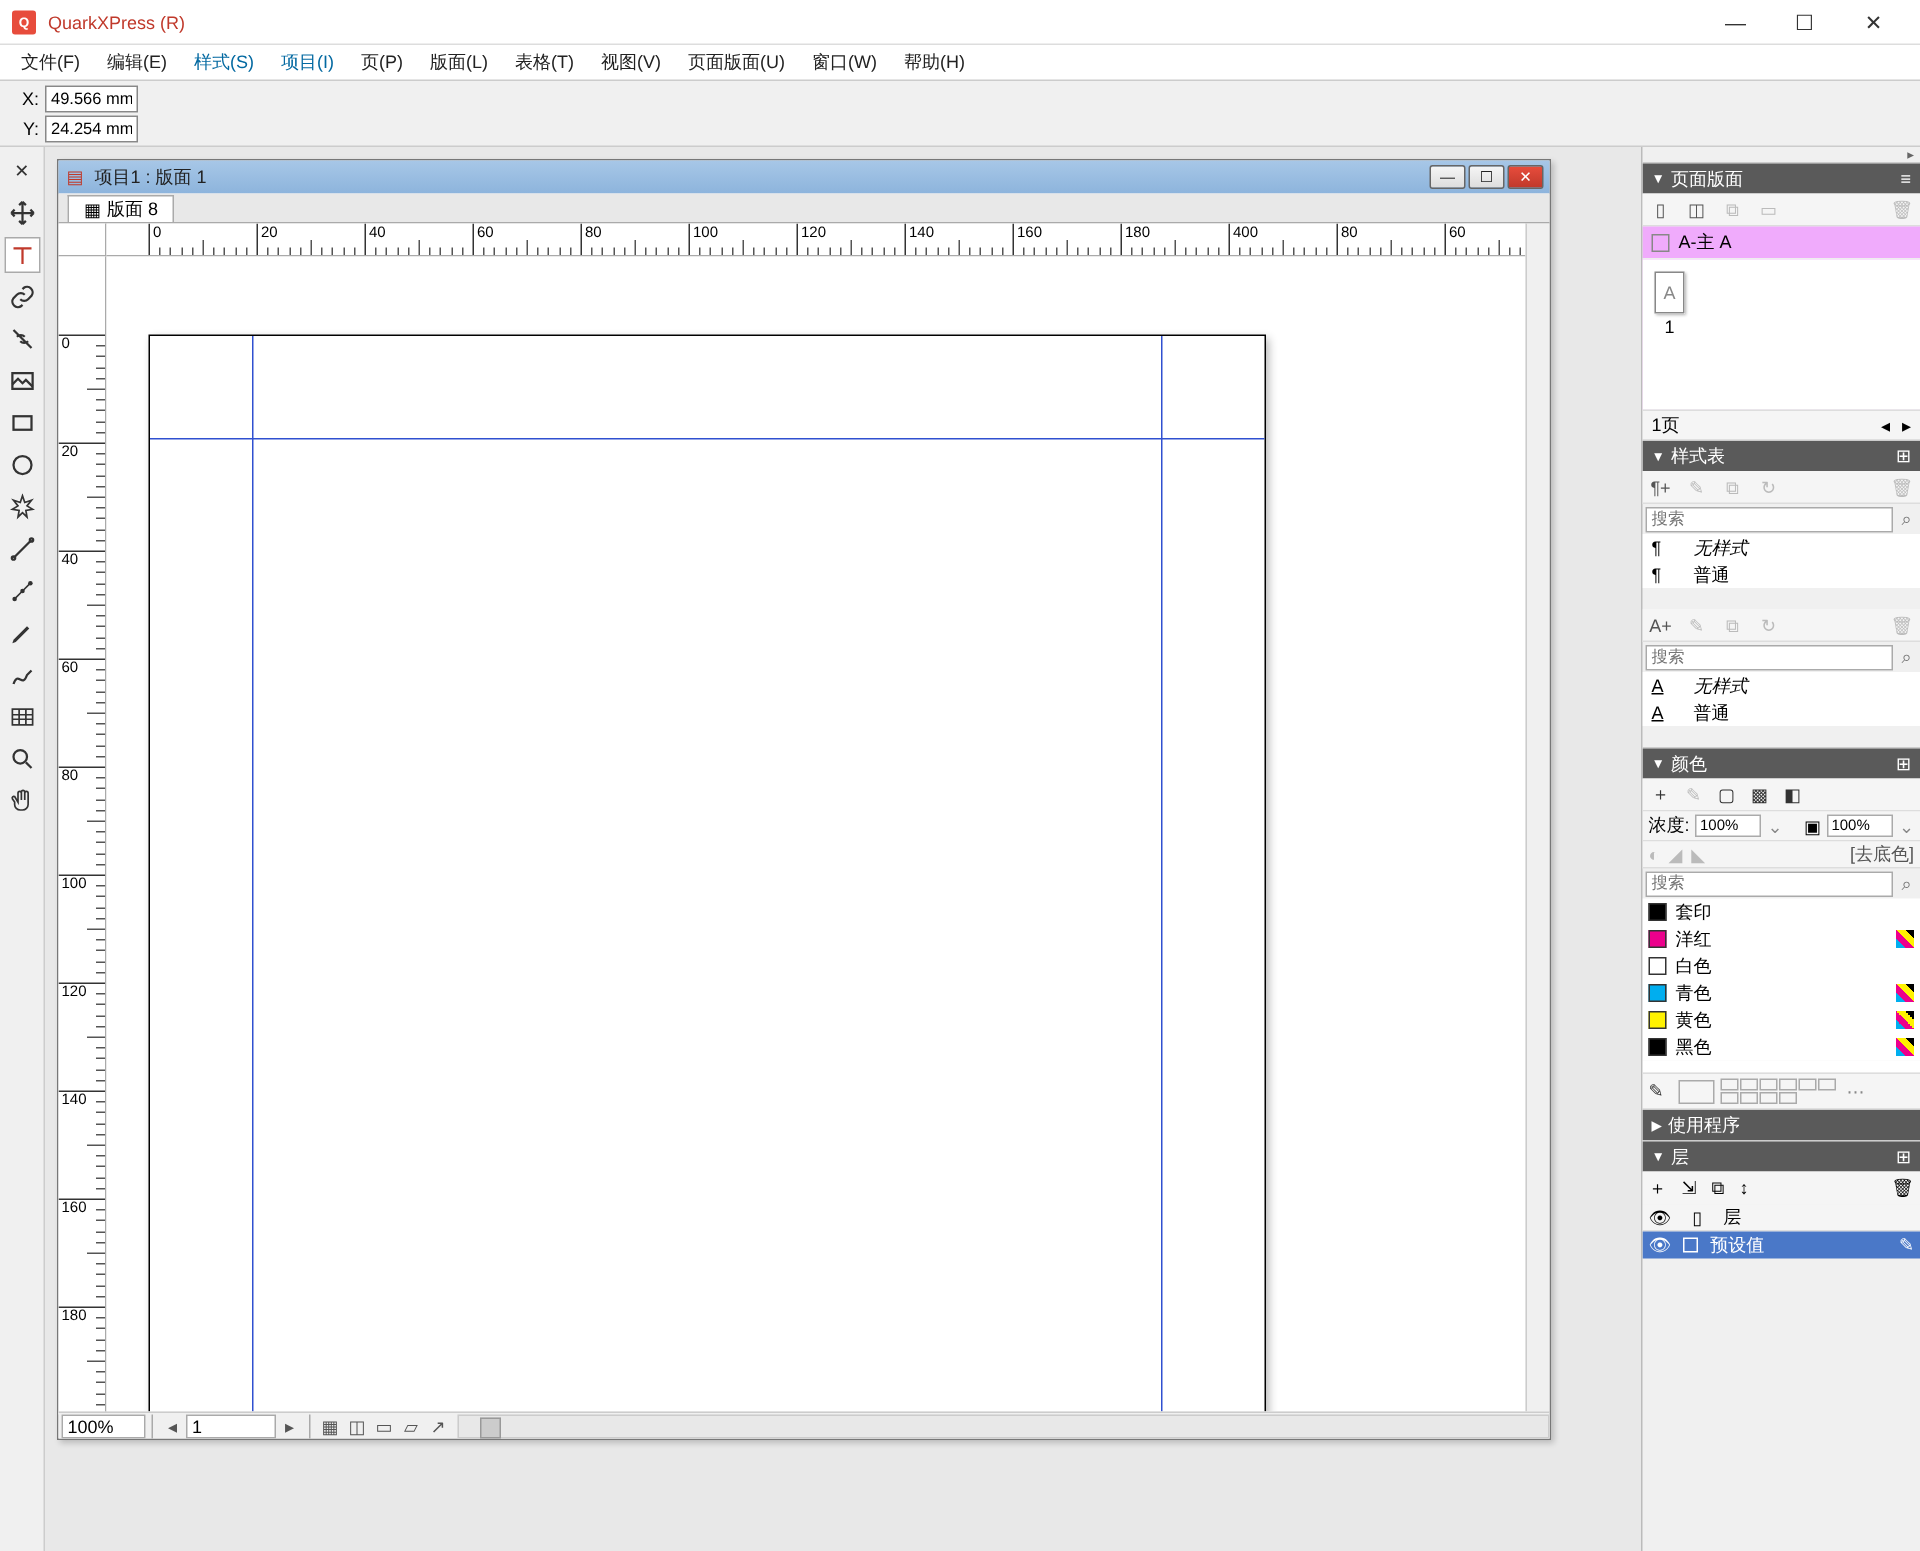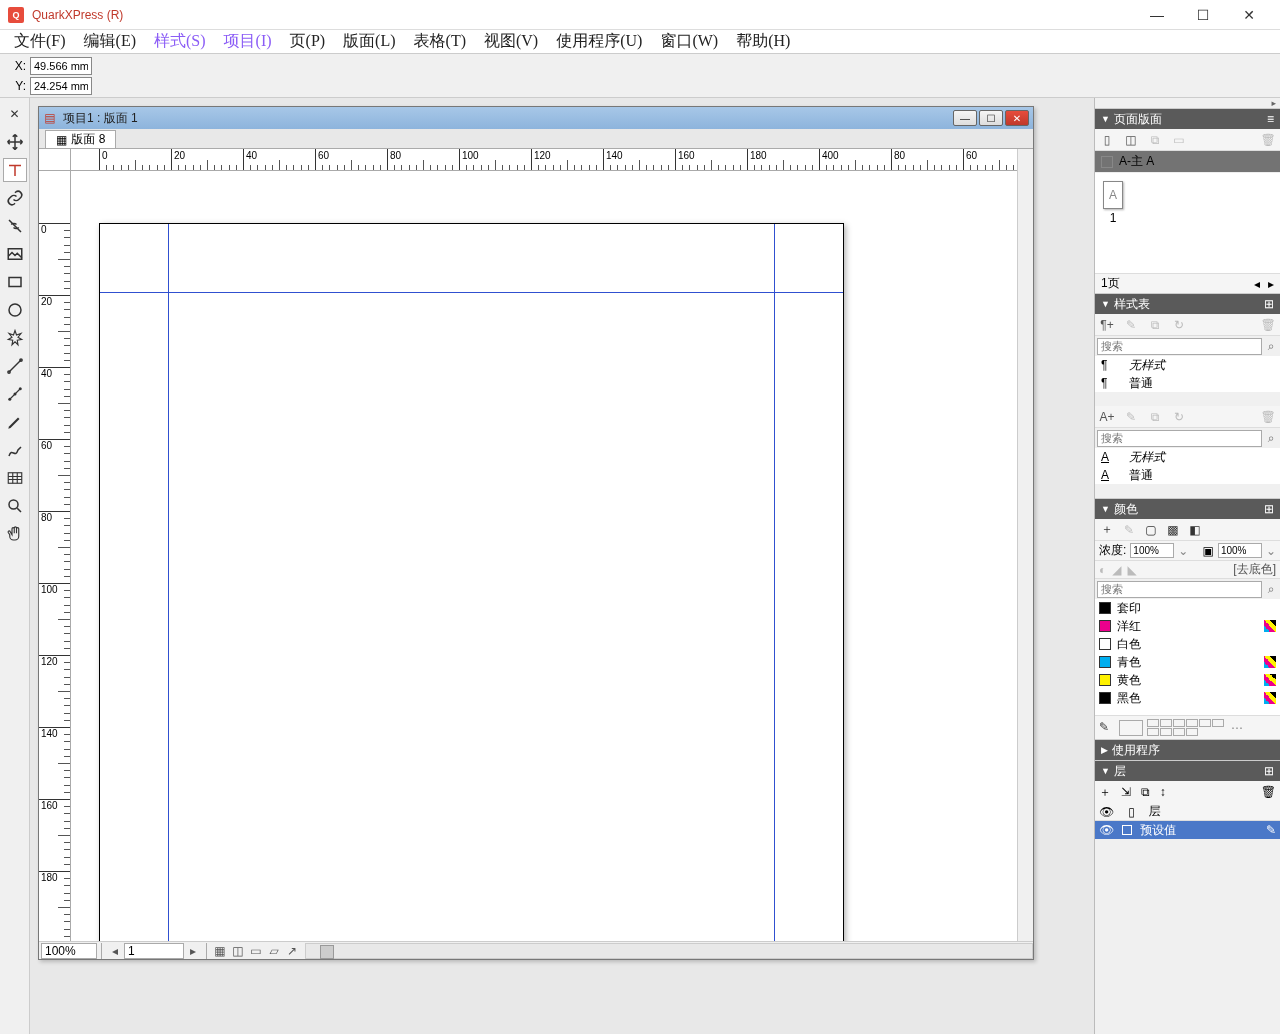--- a/index.html
+++ b/index.html
@@ -7,22 +7,22 @@
 
 
 .titlebar { height: 30px; background: #fff; display: flex; align-items: center; padding: 0 8px; border-bottom: 1px solid #ddd; }
 .titlebar .app-icon { width: 16px; height: 16px; background: #e74c3c; border-radius: 2px; margin-right: 8px; display: flex; align-items: center; justify-content: center; color: #fff; font-size: 9px; font-weight: bold; }
 .titlebar .title { color: #c0392b; font-size: 12px; }
 .titlebar .win-controls { margin-left: auto; display: flex; gap: 0; }
 .titlebar .win-btn { width: 46px; height: 30px; display: flex; align-items: center; justify-content: center; font-size: 14px; color: #333; }
 
 
 .menubar { height: 24px; background: #fff; display: flex; align-items: center; padding: 0 6px; border-bottom: 1px solid #ccc; gap: 2px; }
-.menubar .menu-item { padding: 3px 8px; font-size: 16px; color: #222; cursor: default; font-family: Liberation Serif, serif; }
-.menubar .menu-item.disabled { color: #8b5cf6; }
+.menubar .menu-item { padding: 3px 8px; font-size: 12px; color: #222; cursor: default; }
+.menubar .menu-item.disabled { color: #0369a1; }
 
 
 .coordbar { height: 44px; background: #f0f0f0; border-bottom: 1px solid #ccc; display: flex; flex-direction: column; justify-content: center; padding-left: 10px; gap: 2px; }
 .coord-row { display: flex; align-items: center; gap: 4px; }
 .coord-row .lbl { width: 16px; text-align: right; font-size: 12px; }
 .coord-row input { width: 62px; height: 18px; border: 1px solid #888; background: #fff; font-size: 11px; padding: 0 3px; text-align: left; }
 
 
 .main { display: flex; height: calc(1034px - 30px - 24px - 44px); }
 
@@ -74,21 +74,21 @@
 
 .panels { width: 186px; background: #f0f0f0; border-left: 1px solid #bbb; display: flex; flex-direction: column; overflow: hidden; }
 .panel-close-strip { height: 10px; display:flex; justify-content:flex-end; padding-right: 4px; }
 .panel { border-top: 1px solid #ccc; display: flex; flex-direction: column; }
 .panel-header { height: 20px; background: #5a5a5a; color: #fff; display: flex; align-items: center; padding: 0 6px; font-size: 12px; gap: 4px; }
 .panel-header .tri { font-size: 9px; }
 .panel-header .hdr-icons { margin-left: auto; display: flex; gap: 4px; }
 .panel-toolbar { height: 22px; background: #f5f5f5; border-bottom: 1px solid #ddd; display: flex; align-items: center; padding: 0 4px; gap: 8px; }
 .panel-toolbar .tb-icon { width: 16px; height: 16px; color: #555; display:flex; align-items:center; justify-content:center; }
 .panel-toolbar .tb-icon.dis { color: #bbb; }
-.panel-body { background: #737373; }
+.panel-body { background: #f0abfc; }
 .master-row { height: 22px; display: flex; align-items: center; padding: 0 6px; gap: 6px; font-size: 11px; border-bottom: 1px solid #eee; }
 .master-row .msq { width: 12px; height: 12px; border: 1px solid #888; }
 .page-thumbs { height: 100px; background: #fff; padding: 8px; display: flex; gap: 6px; }
 .page-thumb { width: 20px; height: 28px; border: 1px solid #888; box-shadow: 1px 1px 2px rgba(0,0,0,0.3); display:flex; align-items:center; justify-content:center; font-size:10px; color:#888; }
 .page-thumb-wrap { display:flex; flex-direction:column; align-items:center; gap:2px; font-size:10px; }
 .panel-footer { height: 20px; background: #f5f5f5; border-top: 1px solid #ddd; display: flex; align-items: center; padding: 0 6px; font-size: 11px; justify-content: space-between; }
 
 .search-row { height: 20px; display: flex; align-items: center; padding: 0 2px; gap: 2px; }
 .search-row input { flex: 1; height: 17px; border: 1px solid #aaa; font-size: 11px; padding: 0 3px; }
 .search-row .sicon { width: 14px; height: 14px; color:#777; display:flex;align-items:center;justify-content:center; }
@@ -134,21 +134,21 @@
 
 <div class="menubar">
   <div class="menu-item">文件(F)</div>
   <div class="menu-item">编辑(E)</div>
   <div class="menu-item disabled">样式(S)</div>
   <div class="menu-item disabled">项目(I)</div>
   <div class="menu-item">页(P)</div>
   <div class="menu-item">版面(L)</div>
   <div class="menu-item">表格(T)</div>
   <div class="menu-item">视图(V)</div>
-  <div class="menu-item">使用程序(U)</div>
+  <div class="menu-item">页面版面(U)</div>
   <div class="menu-item">窗口(W)</div>
   <div class="menu-item">帮助(H)</div>
 </div>
 
 <div class="coordbar">
   <div class="coord-row">
     <span class="lbl">X:</span>
     <input value="49.566 mm" style="">
   </div>
   <div class="coord-row">

